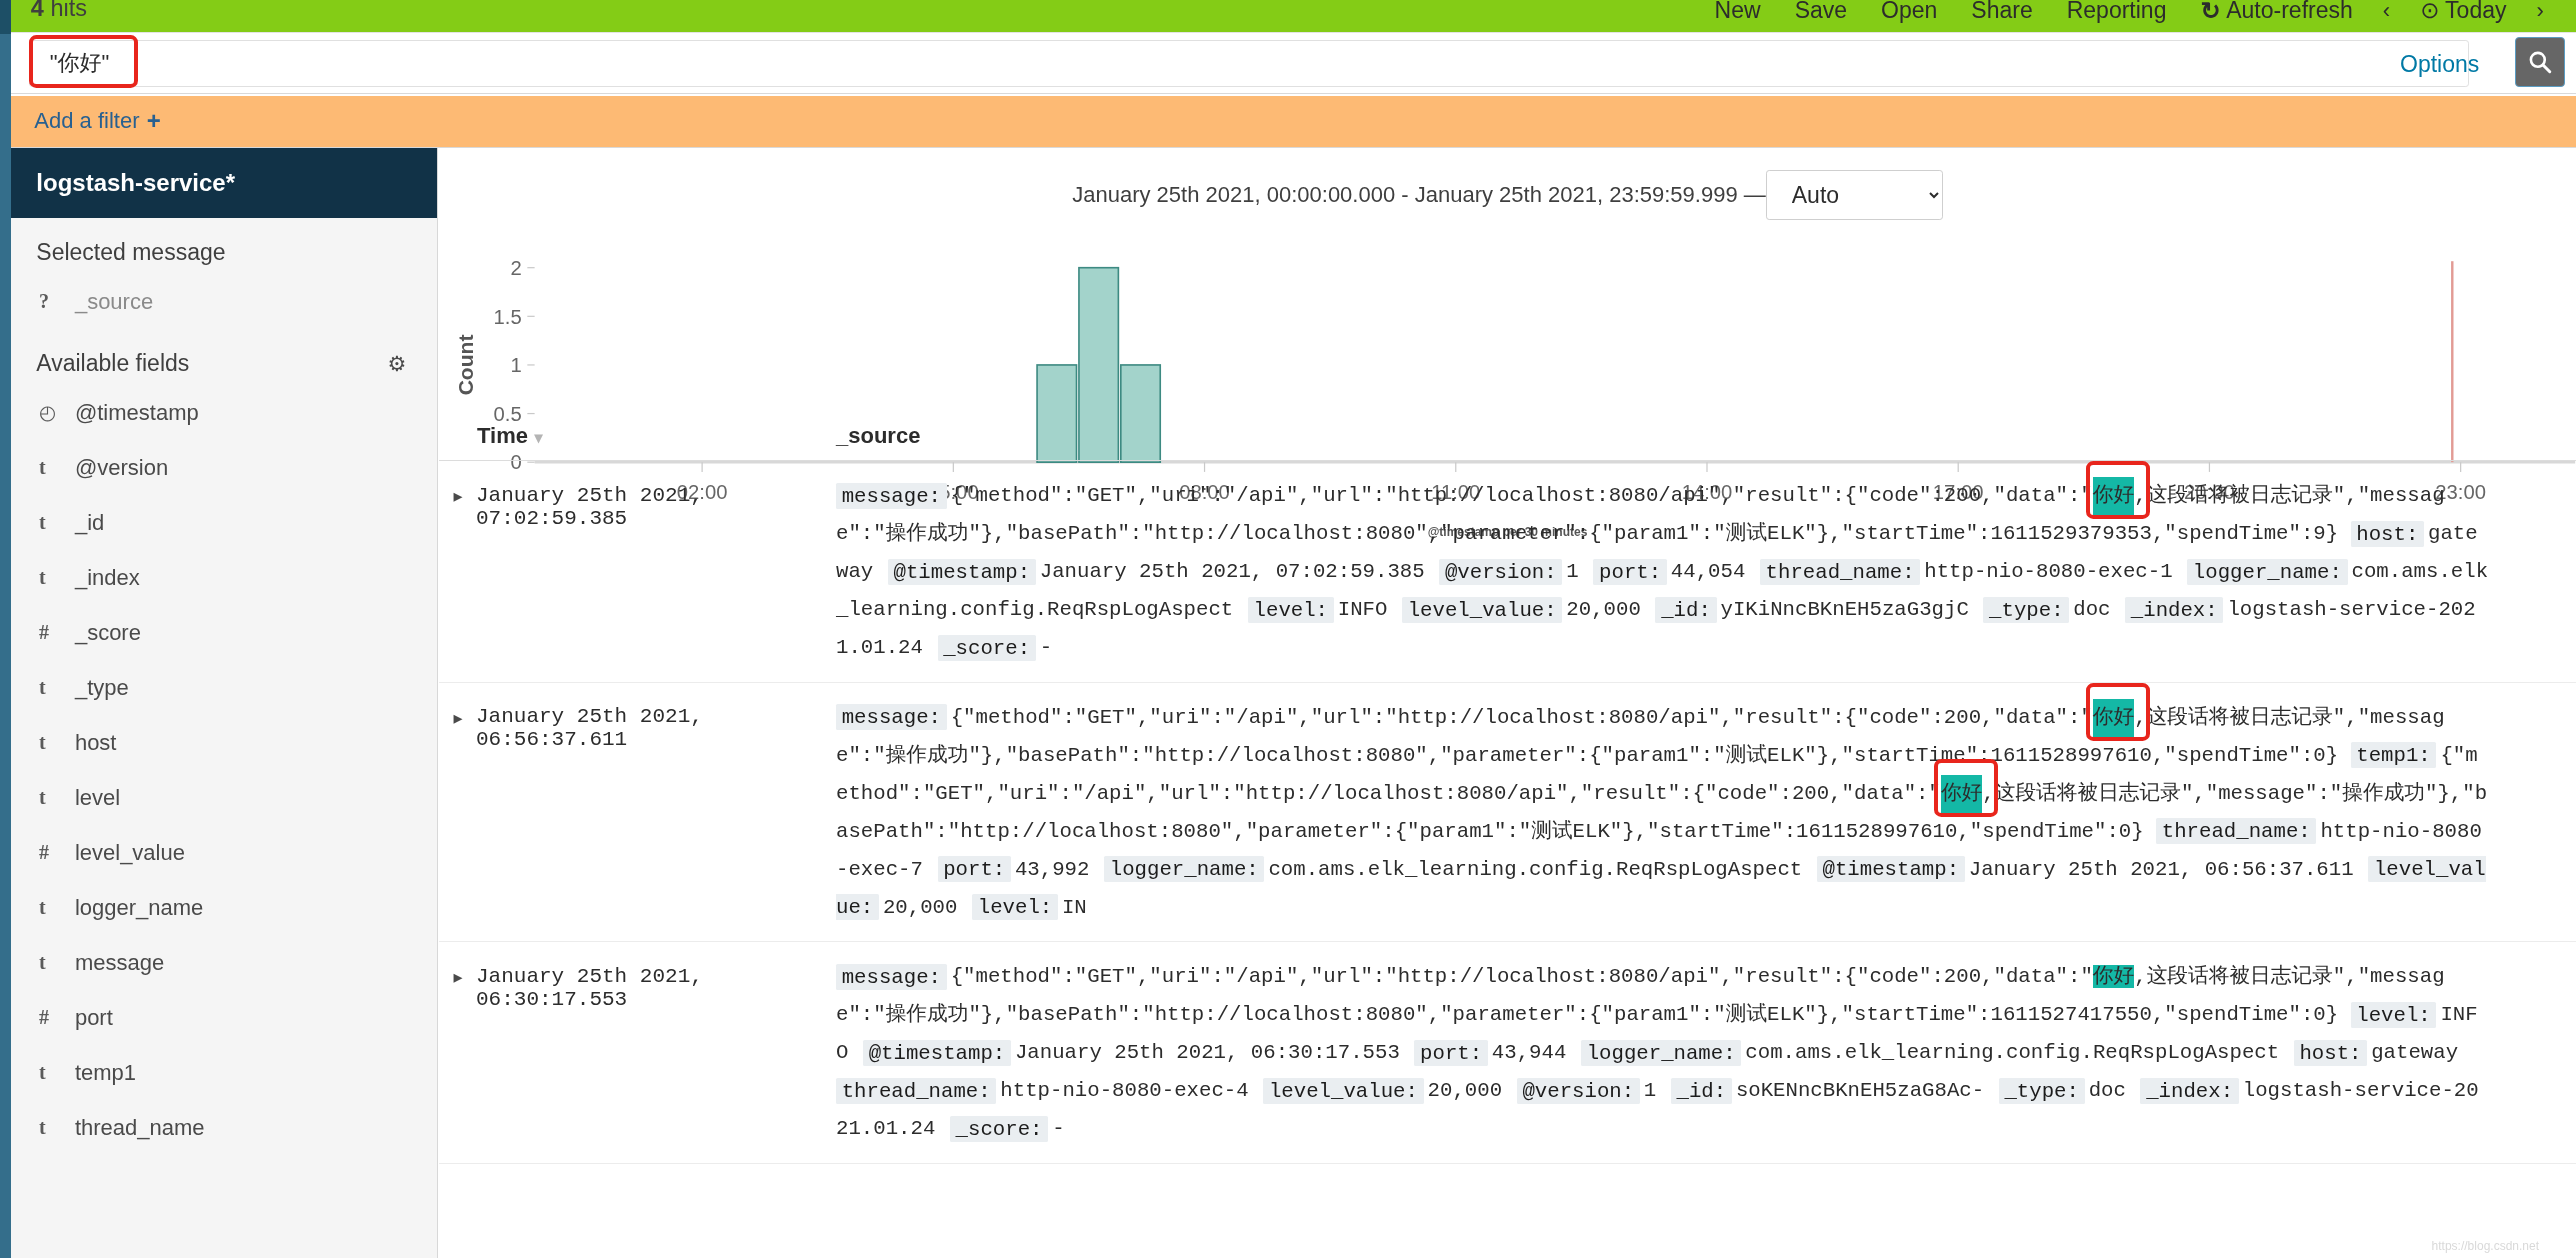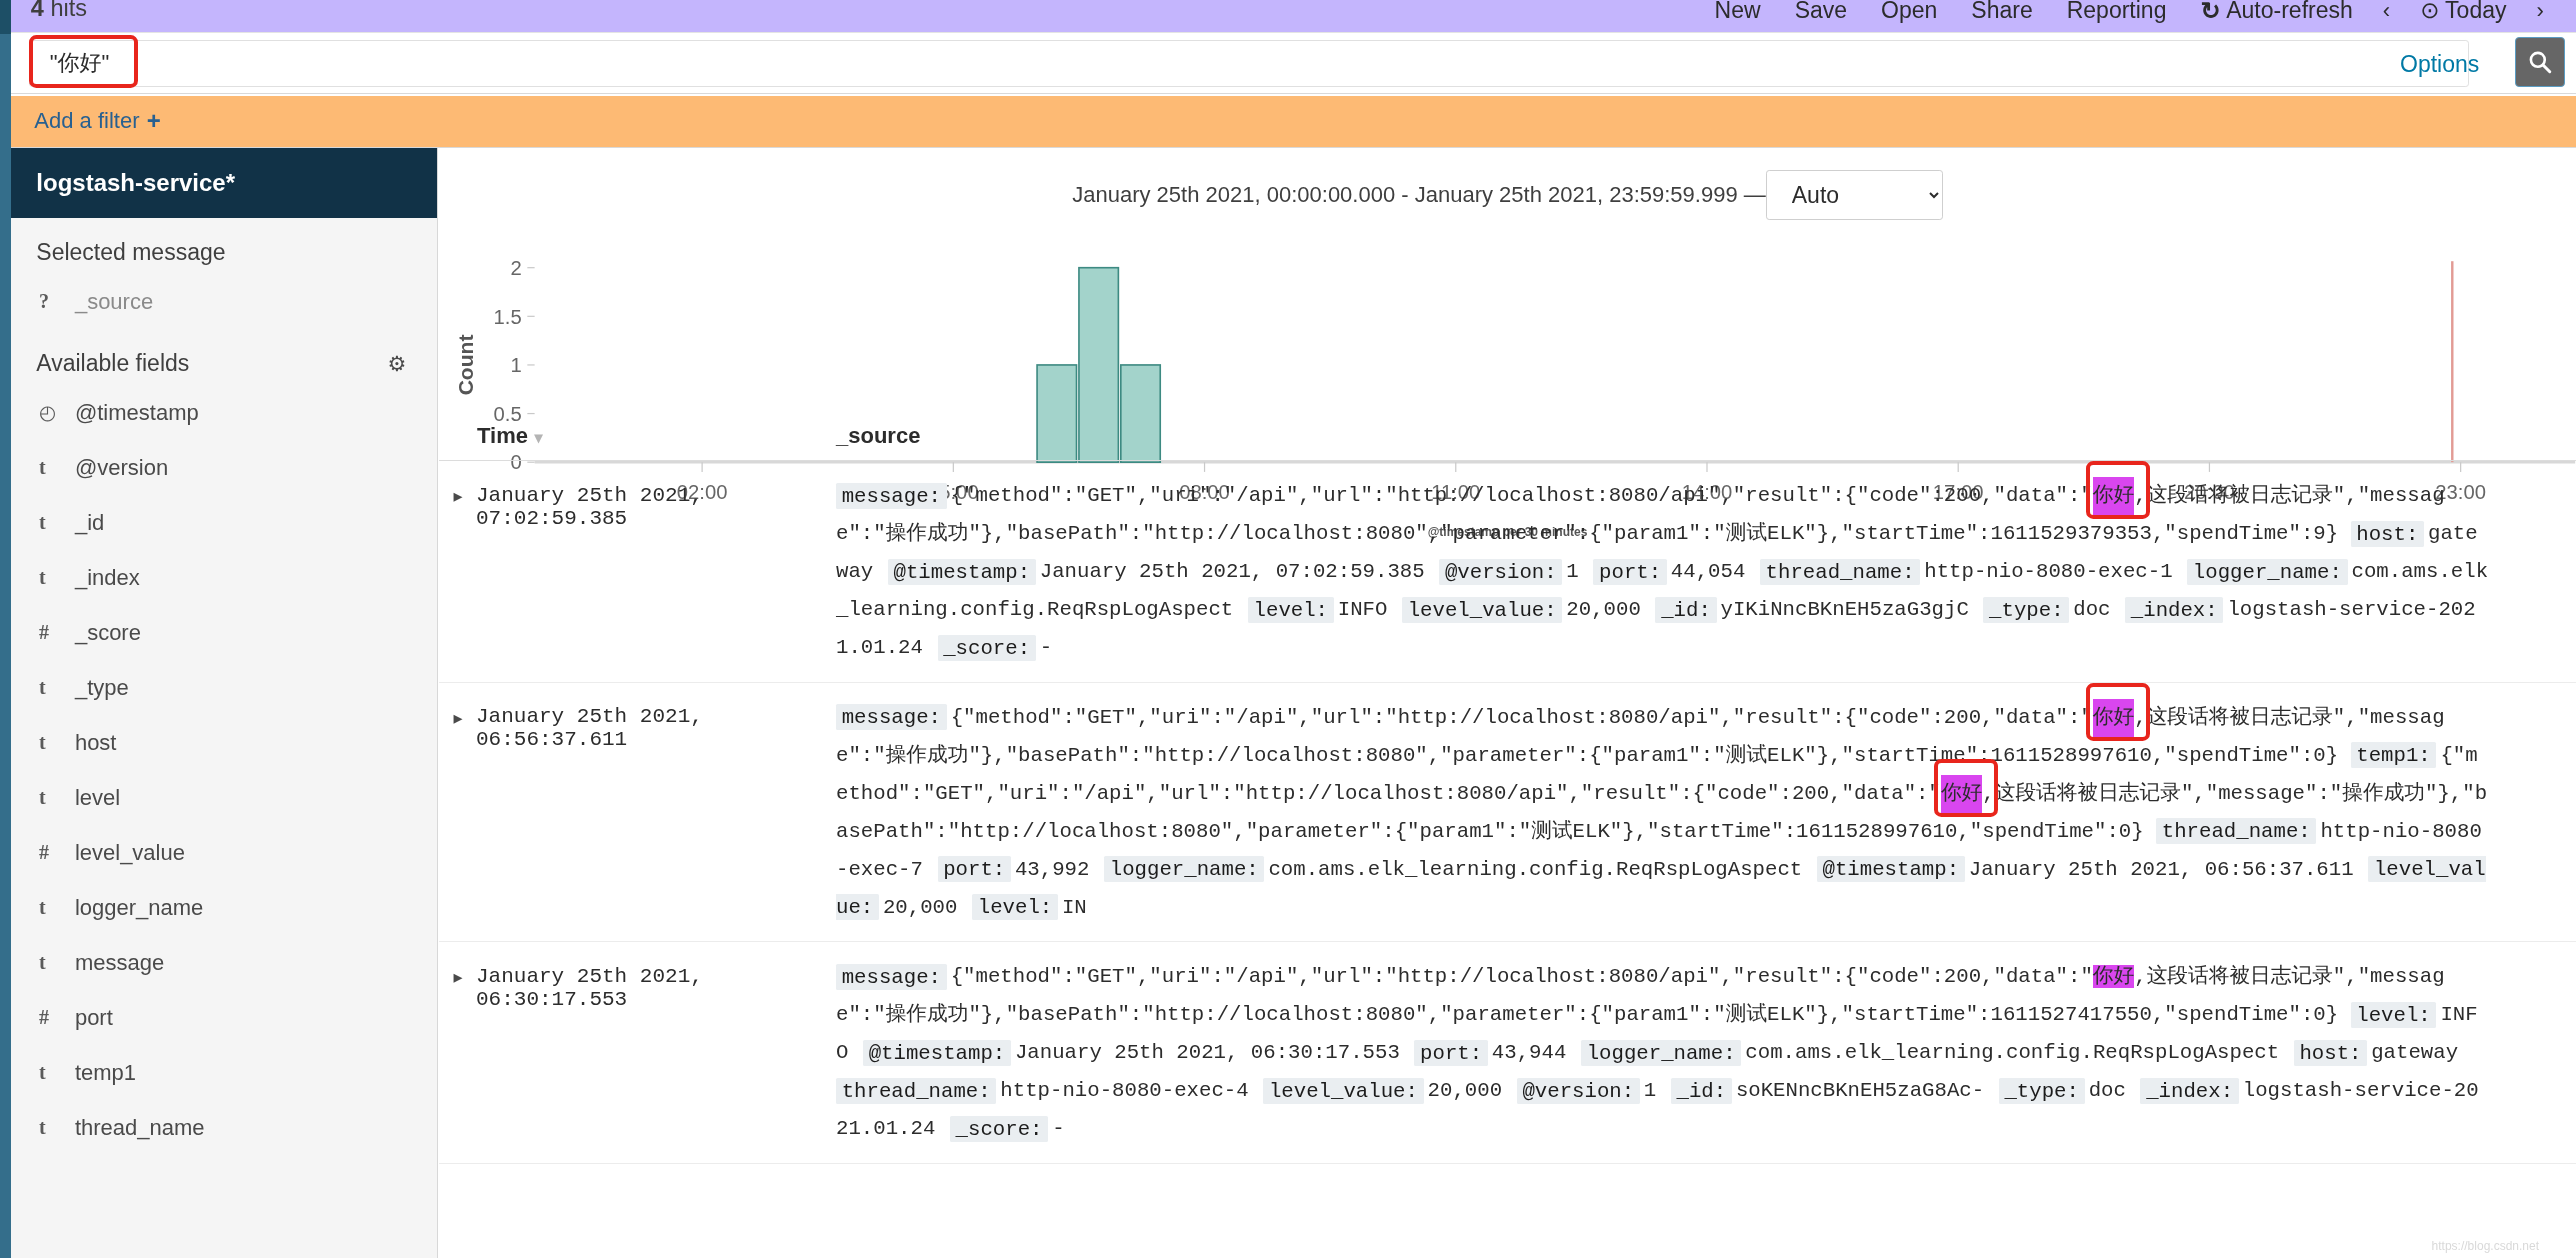--- a/index.html
+++ b/index.html
@@ -15,21 +15,21 @@
   
   #left-rail {
     position:absolute; left:0; top:0; width:11.3px; height:1258px;
     background:#346e8b;
   }
   #left-rail .rail-dark { position:absolute; left:0; top:0; width:11.3px; height:34px; background:#1d4f66; }
 
   
   #topbar {
     position:absolute; left:11.3px; top:0; width:2565px; height:32px;
-    background:#c4b5fd;
+    background:#84cc16;
   }
   #hits {
     position:absolute; left:19.5px; top:-4.9px;
     font-size:23.5px; color:#3f3f3f; white-space:nowrap;
   }
   #hits b { font-weight:bold; }
   #topnav {
     position:absolute; right:19.5px; top:-3.2px;
     display:flex; align-items:center; gap:0px;
     font-size:23px; color:#2c2c2c; white-space:nowrap;
@@ -155,21 +155,21 @@
   .doc-source {
     width:1654px; font-family:"Liberation Mono", monospace;
     font-size:20.7px; line-height:38px; color:#2c2c2c;
     word-break:break-all; white-space:normal;
   }
   .fkey {
     background:#eaeef1; color:#1c1c1c; font-weight:normal;
     padding:1.6px 5.7px; border-radius:1.6px; margin-right:4px;
   }
   .fval { margin-right:14.6px; }
-  .hl { background:#d946ef; }
+  .hl { background:#14b8a6; }
   .redbox-inline {
     display:inline-block; position:relative;
   }
   .redbox-inline::after {
     content:""; position:absolute; left:-7.3px; top:-16px;
     width:calc(100% + 14.6px); height:50px;
     border:4px solid #e8251c; border-radius:7.3px; pointer-events:none;
   }
   #watermark {
     position:absolute; right:37px; bottom:4.9px;

